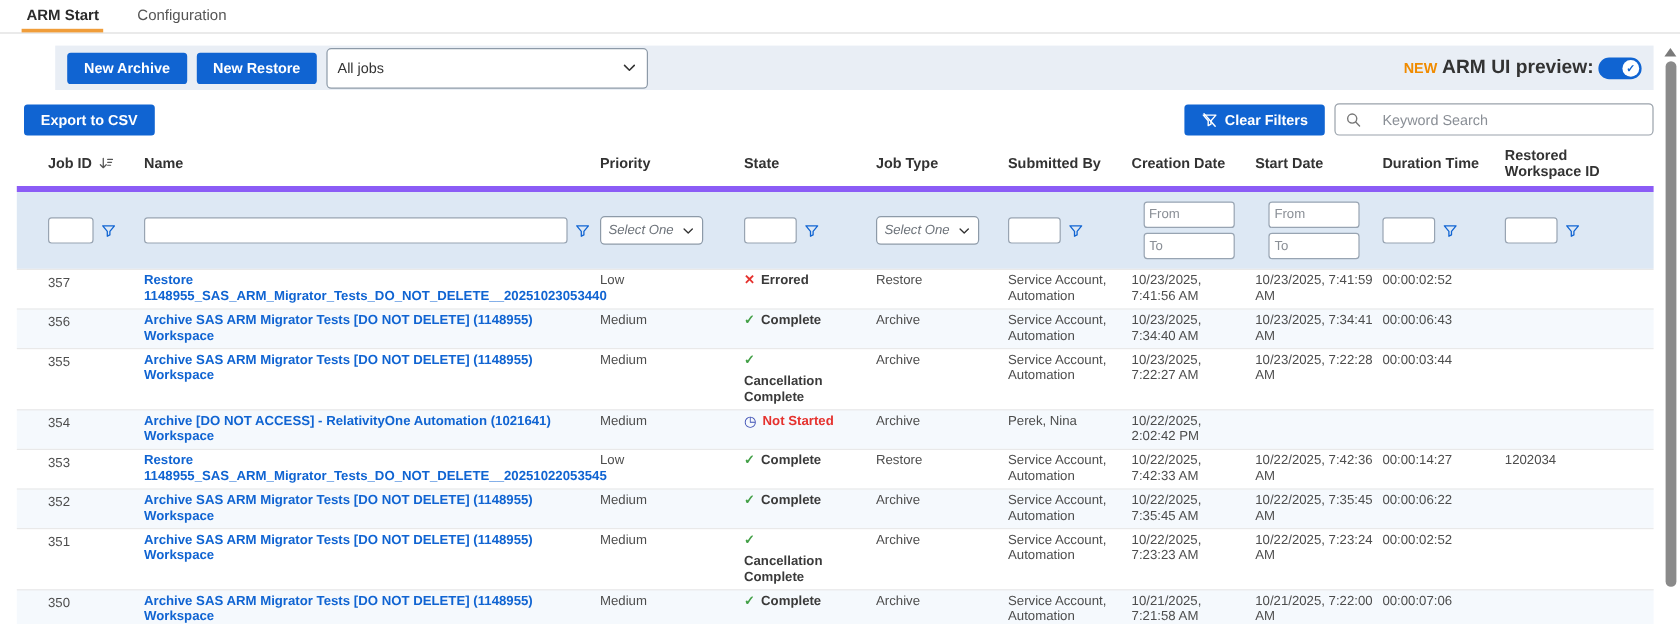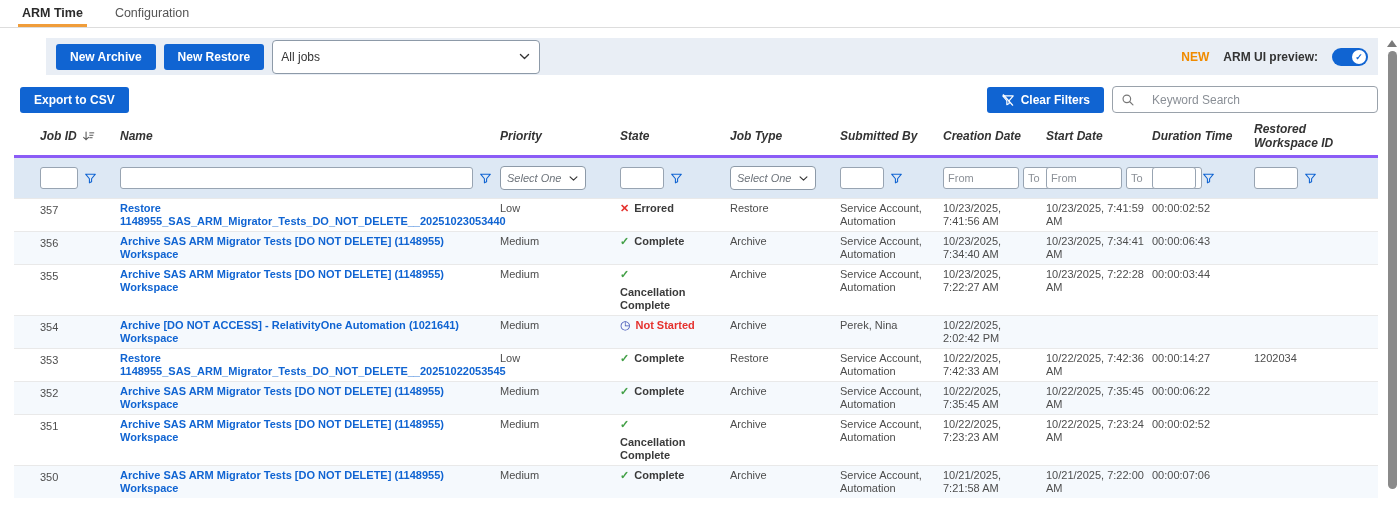--- a/index.html
+++ b/index.html
@@ -14,54 +14,54 @@
   .tab.active::after { content:""; position:absolute; left:-2px; right:-2px; bottom:0; height:3px; background:#f09d3a; }
 
   
   .toolbar-wrap { padding:10px 22px 0 14px;margin-left:32px; }
   .toolbar { height:37px; background:#e9eef5; display:flex; align-items:center; gap:8px; padding:0 10px; }
   .btn { background:#1064d2; color:#fff; font-size:12px; font-weight:bold; border:none;
     border-radius:3px; padding:6px 14px; cursor:pointer; display:inline-flex; align-items:center; gap:6px;
     font-family:"Liberation Sans", sans-serif; }
   .jobs-select { width:268px; height:26px; background:#fff; border:1px solid #8d9aa8; border-radius:4px;
     display:flex; align-items:center; justify-content:space-between; padding:16px 8px; font-size:12px; color:#333; cursor:pointer; }
-  .toolbar-right { margin-left:auto; display:flex; align-items:center; gap:14px; }
+  .toolbar-right { margin-left:auto; display:flex; align-items:center; gap:4px; }
   .new-badge { color:#f08b00; font-weight:bold; font-size:12px; }
-  .preview-label { color:#333; font-weight:bold; font-size:12px; }
+  .preview-label { color:#333; font-weight:bold; font-size:16px; }
   .toggle { width:36px; height:18px; border-radius:9px; background:#1064d2; position:relative; cursor:pointer; }
   .toggle .knob { position:absolute; top:2px; right:2px; width:14px; height:14px; border-radius:50%;
     background:#fff; color:#1064d2; font-size:9px; font-weight:bold; display:flex; align-items:center; justify-content:center; }
 
   
   .actions { margin:11px 22px 0 20px; display:flex; align-items:center; }
   .search-box { margin-left:8px; width:266px; height:27px; border:1px solid #9aa2ab; border-radius:4px;
     background:#fff; display:flex; align-items:center; padding:0 8px; gap:17px; }
   .search-box input { border:none; outline:none; flex:1; font-size:12px; color:#333;
     font-family:"Liberation Sans", sans-serif; }
   .search-box input::placeholder { color:#8a8f96; }
   .actions-spacer { flex:1; }
 
   
   .table { margin:4px 22px 0 14px; }
   .grid { display:grid; grid-template-columns:106px 380px 120px 110px 110px 103px 103px 106px 102px minmax(0,1fr); }
-  .thead { border-bottom:3px solid #8b5cf6;font-style:italic; }
+  .thead { border-bottom:5px solid #8b5cf6; }
   .th { font-size:12px; font-weight:bold; color:#333; padding:5px 8px 5px 0; min-height:33px;
     display:flex; align-items:center; gap:5px; cursor:pointer; }
   .th:first-child { padding-left:26px; }
 
   .filter-row { background:#dde8f4; padding:6px 0; }
   .fcell { padding:2px 8px 2px 0; display:flex; align-items:center; gap:6px; }
   .fcell:first-child { padding-left:26px; }
   .finput { height:22px; border:1px solid #98a4b2; border-radius:3px; background:#fff; width:44px;
     font-size:11px; padding:0 4px; outline:none; font-family:"Liberation Sans", sans-serif; color:#333; }
   .finput.wide { flex:1; min-width:0; }
   .fselect { width:86px; height:24px; background:#fff; border:1px solid #8d9aa8; border-radius:4px;
     display:flex; align-items:center; justify-content:space-between; padding:0 6px; cursor:pointer; }
   .fselect .ph { font-size:11px; font-style:italic; color:#6d737a; }
-  .fstack { display:flex; flex-direction:row; gap:4px; }
+  .fstack { display:flex; flex-direction:column; gap:4px; }
   .fstack .finput { width:76px; }
   .finput::placeholder { color:#8a8f96; font-style:normal; }
   .funnel-btn { background:none; border:none; cursor:pointer; display:flex; align-items:center; padding:0; }
 
   .trow { border-top:1px solid #e9e9e9; min-height:27px; }
   .trow.alt { background:#f5f9fd; }
   .c { font-size:11px; line-height:13px; color:#4d4d4d; padding:3px 8px 3px 0; display:flex; align-items:flex-start; }
   .c:first-child { padding-left:26px; align-items:flex-start; }
   .c-id span { padding-top:2px; }
   .job-link { color:#1064d2; font-weight:bold; text-decoration:none; cursor:pointer; }
@@ -78,21 +78,21 @@
   .sb-up { width:0; height:0; margin:8px auto 4px; border-left:5px solid transparent;
     border-right:5px solid transparent; border-bottom:7px solid #7a7a7a; }
   .sb-thumb { width:9px; margin:0 auto; height:438px; background:#8a8a8a; border-radius:5px; cursor:grab; }
 
   svg { display:block; }
 </style>
 </head>
 <body>
 
 <div class="tabbar">
-  <div class="tab active">ARM Time</div>
+  <div class="tab active">ARM Start</div>
   <div class="tab">Configuration</div>
 </div>
 
 <div class="toolbar-wrap">
   <div class="toolbar">
     <button class="btn">New Archive</button>
     <button class="btn">New Restore</button>
     <div class="jobs-select">
       <span>All jobs</span>
       <span>

